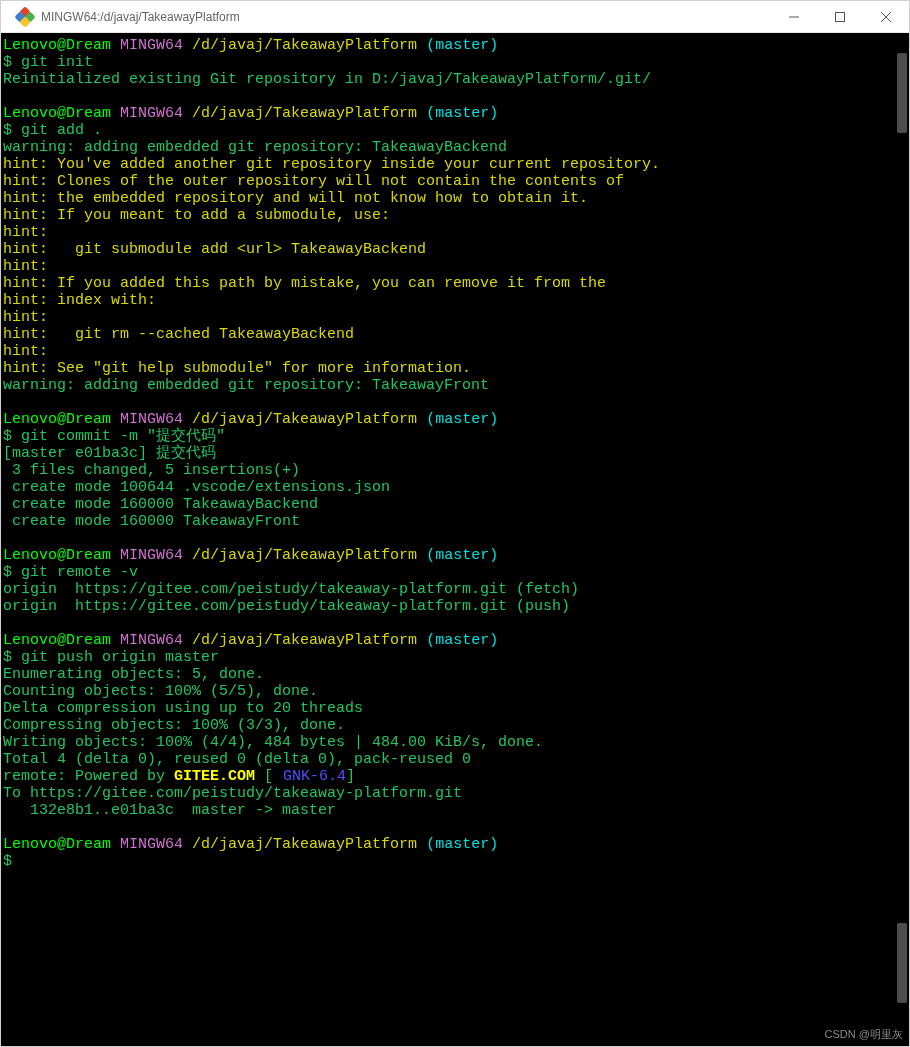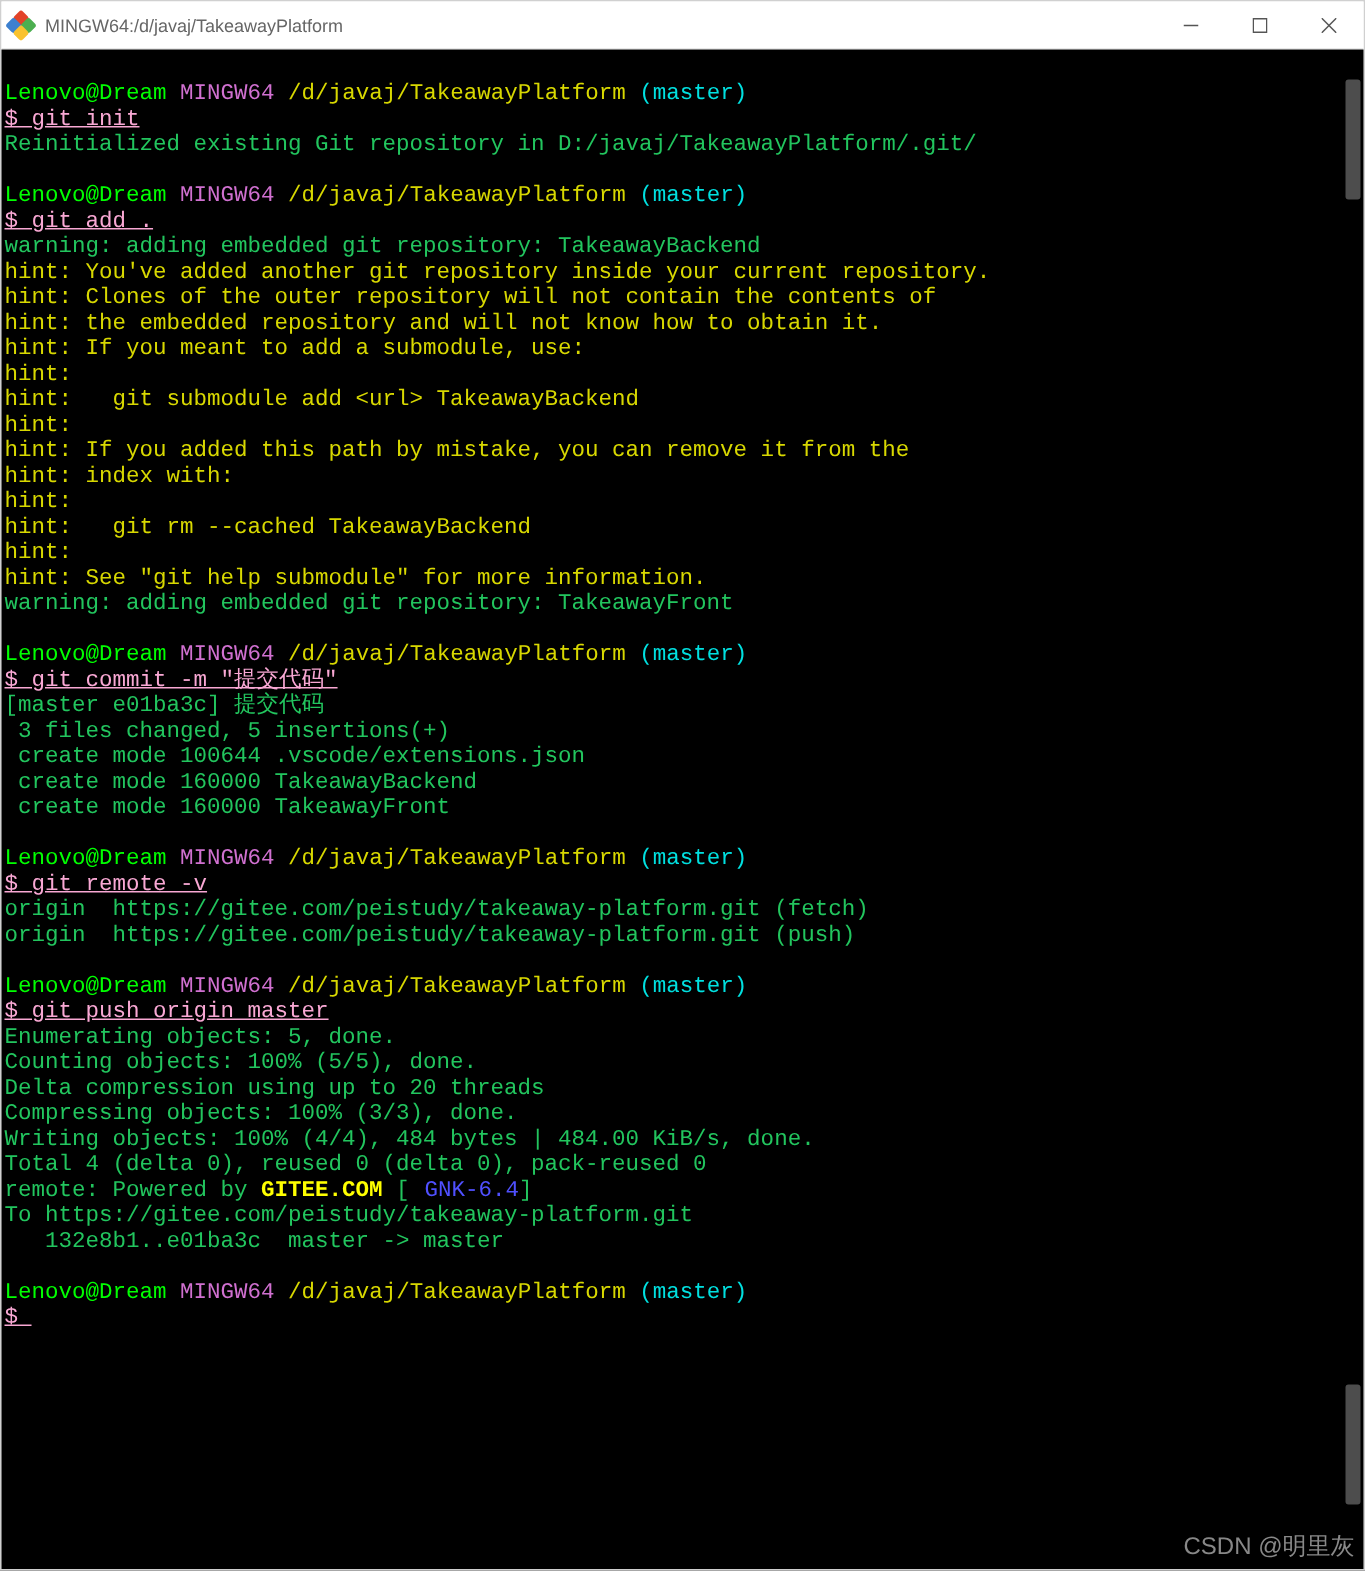--- a/index.html
+++ b/index.html
@@ -16,21 +16,21 @@
   background: #ffffff;
   border: 1px solid #d0d0d0;
   display: flex;
   flex-direction: column;
 }
 .titlebar {
   height: 32px;
   background: #ffffff;
   display: flex;
   align-items: center;
-  padding: 0 0 0 5px;
+  padding: 0 0 0 16px;
   border-bottom: 1px solid #e8e8e8;
 }
 .titlebar .icon {
   width: 16px;
   height: 16px;
   margin-right: 8px;
   position: relative;
 }
 .titlebar .icon .d { position: absolute; border-radius: 2px; transform: rotate(45deg); width: 8px; height: 8px; }
 .titlebar .icon .d1 { background: #e24329; left: 4px; top: -1px; }
@@ -53,21 +53,21 @@
   font-size: 14px;
   cursor: pointer;
 }
 .terminal-wrap {
   flex: 1;
   background: #000000;
   position: relative;
   overflow: hidden;
 }
 .terminal {
-  padding: 21px 2px 4px 2px;
+  padding: 4px 2px 4px 2px;
   font-family: "Consolas", "Courier New", monospace;
   font-size: 15px;
   line-height: 17px;
   color: #c0c0c0;
   white-space: pre;
   height: 100%;
   overflow-y: auto;
 }
 .scrollbar-thumb {
   position: absolute;
@@ -75,29 +75,29 @@
   width: 10px;
   background: #4d4d4d;
   border-radius: 2px;
 }
 .sb1 { top: 20px; height: 80px; }
 .sb2 { top: 890px; height: 80px; }
 .c-green { color: #00ff00; }
 .c-purple { color: #d070d0; }
 .c-yellow { color: #d8d800; }
 .c-cyan { color: #00e0e0; }
-.c-white { color: #f9a8d4; text-decoration: underline; }
+.c-white { color: #22c55e; }
 .c-gray { color: #22c55e; }
 .c-brightyellow { color: #ffff00; font-weight: bold; text-align: right; }
 .c-blue { color: #5050ff; margin-left: 10px; }
 .watermark {
   position: absolute;
   right: 6px;
   bottom: 4px;
-  font-size: 16px;
+  font-size: 11px;
   color: #888;
   font-family: "Microsoft YaHei", sans-serif;
 }
 </style>
 </head>
 <body>
 
 <div class="window">
   <div class="titlebar">
     <div class="icon">

